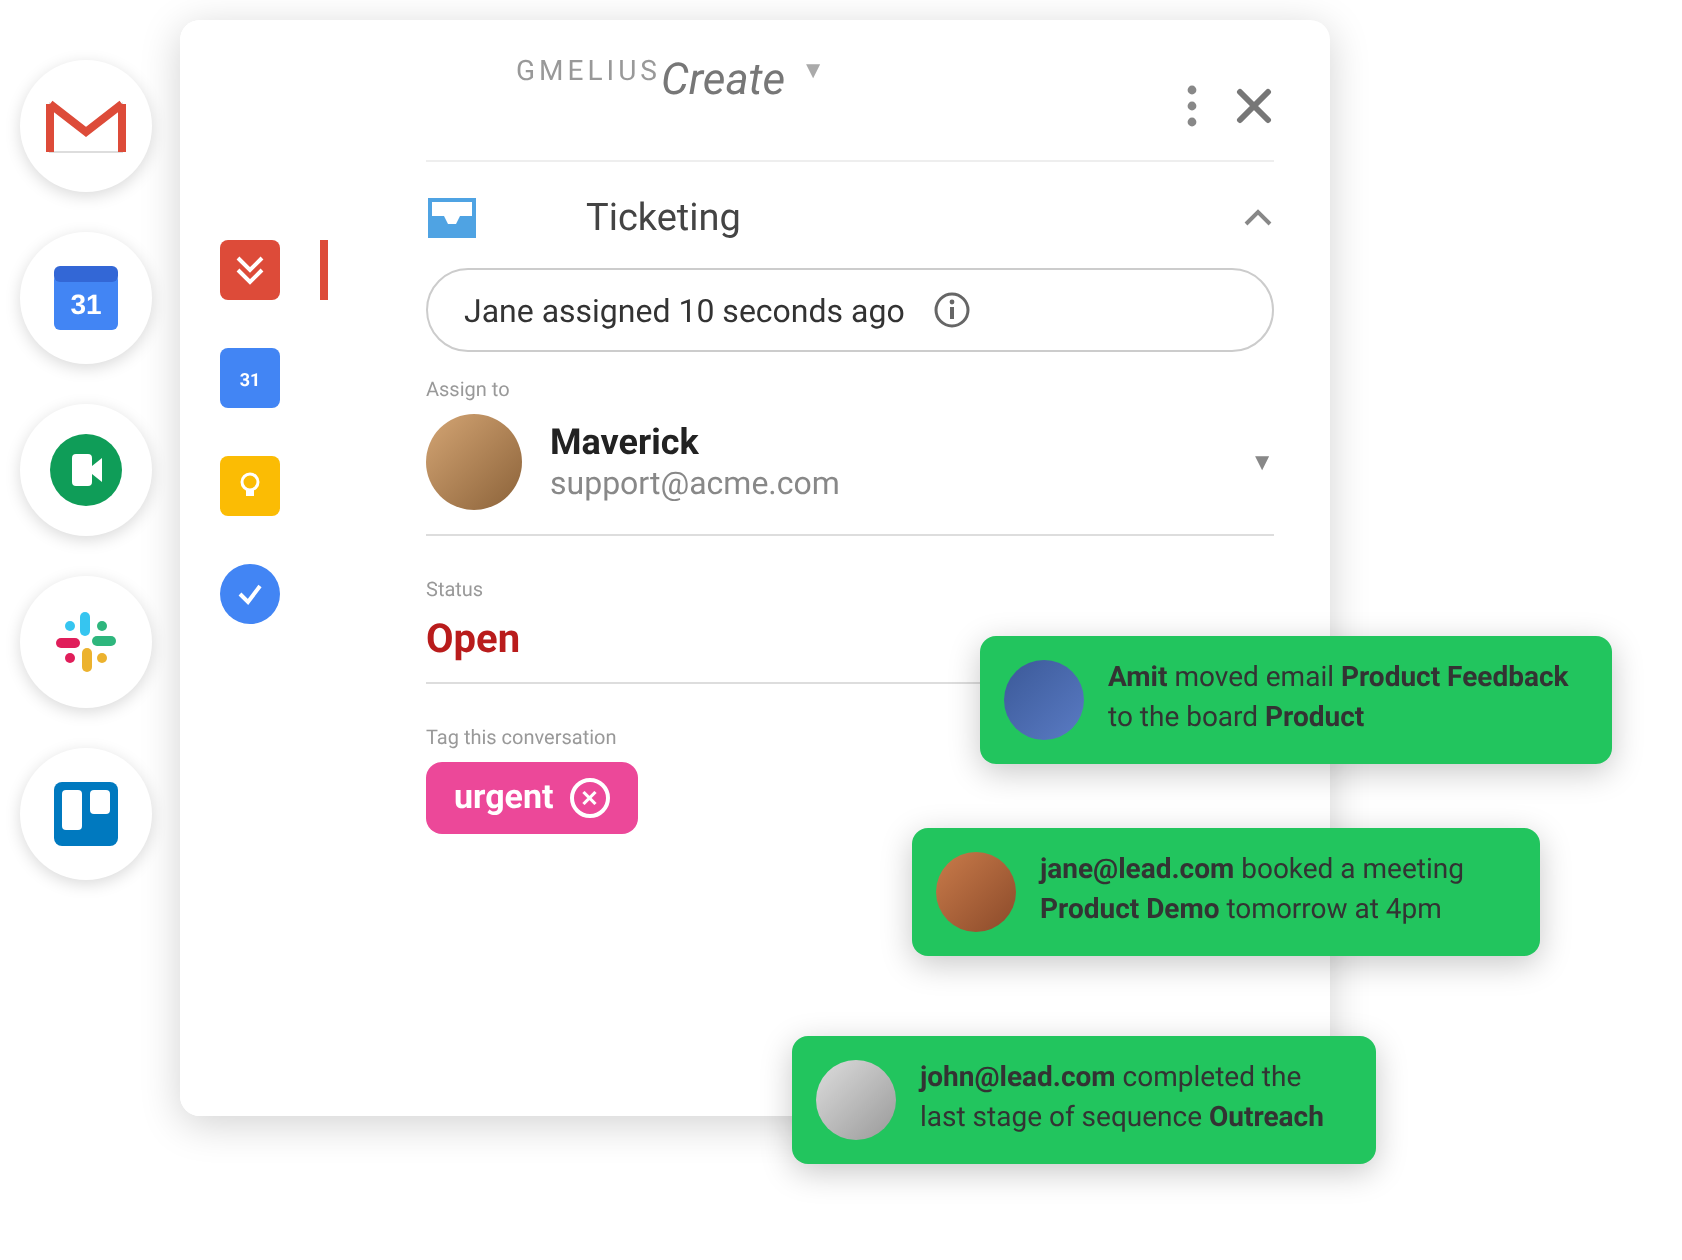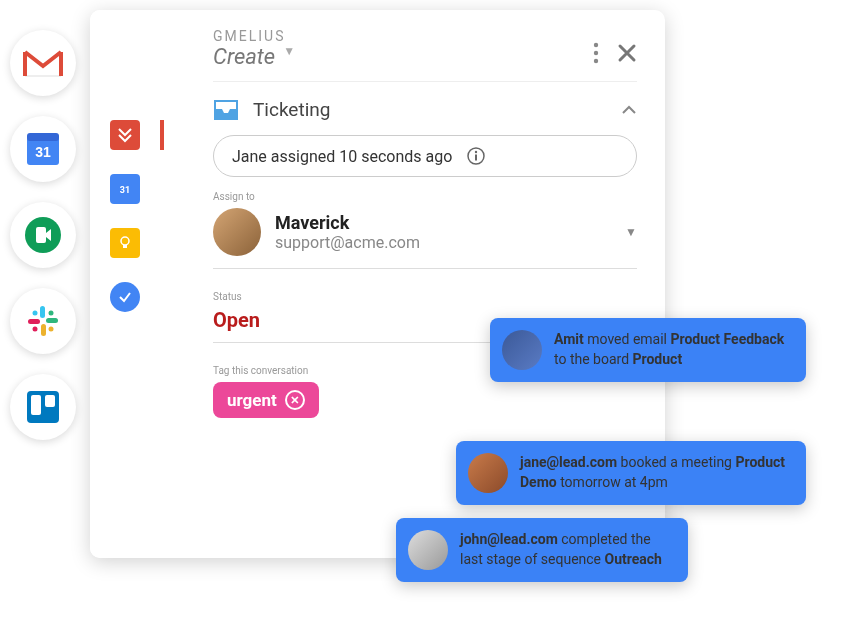--- a/index.html
+++ b/index.html
@@ -86,21 +86,22 @@
     
     .header {
       display: flex;
       justify-content: space-between;
       align-items: flex-start;
       border-bottom: 1px solid #eee;
       padding-bottom: 12px;
     }
     .header-left {
       display: flex;
-      flex-direction: column;
+      flex-direction: row;
+      margin-left: 45px;
     }
     .brand {
       font-size: 14px;
       letter-spacing: 2px;
       color: #999;
       font-weight: 400;
     }
     .create-link {
       display: flex;
       align-items: flex-start;
@@ -128,20 +129,21 @@
     .section-header {
       display: flex;
       align-items: center;
       gap: 14px;
       padding: 16px 0 10px 0;
     }
     .section-title {
       font-size: 19px;
       color: #444;
       flex: 1;
+      margin-left: 40px;
     }
     .chevron-up {
       color: #888;
       cursor: pointer;
     }
     
     .pill {
       border: 1px solid #ccc;
       border-radius: 22px;
       padding: 10px 18px;
@@ -221,21 +223,21 @@
       height: 20px;
       border: 2px solid #fff;
       border-radius: 50%;
       display: flex;
       align-items: center;
       justify-content: center;
       font-size: 11px;
       cursor: pointer;
     }
     .toast {
-      background: #3b82f6;
+      background: #22c55e;
       border-radius: 8px;
       box-shadow: 0 4px 16px rgba(0,0,0,0.22);
       padding: 12px 18px 12px 12px;
       display: flex;
       align-items: center;
       gap: 12px;
       position: absolute;
     }
     .toast-avatar {
       width: 40px;
@@ -399,21 +401,21 @@
   </div>
 </div>
 
 <div class="toast" style="left:490px; top:318px; width:316px;">
   <div class="toast-avatar" style="background:linear-gradient(135deg,#3b5998,#5a7bc4);"></div>
   <div class="toast-text">
     <b>Amit</b><span> moved email </span><b>Product Feedback</b><span> to the board </span><b>Product</b>
   </div>
 </div>
 
-<div class="toast" style="left:456px; top:441px; width:350px;">
+<div class="toast" style="left:456px; top:414px; width:314px;">
   <div class="toast-avatar" style="background:linear-gradient(135deg,#c97b4a,#8b4a2a);"></div>
   <div class="toast-text">
     <b>jane@lead.com</b><span> booked a meeting </span><b>Product Demo</b><span> tomorrow at 4pm</span>
   </div>
 </div>
 
 <div class="toast" style="left:396px; top:518px; width:292px;">
   <div class="toast-avatar" style="background:linear-gradient(135deg,#ddd,#999);"></div>
   <div class="toast-text">
     <b>john@lead.com</b><span> completed the last stage of sequence </span><b>Outreach</b>

